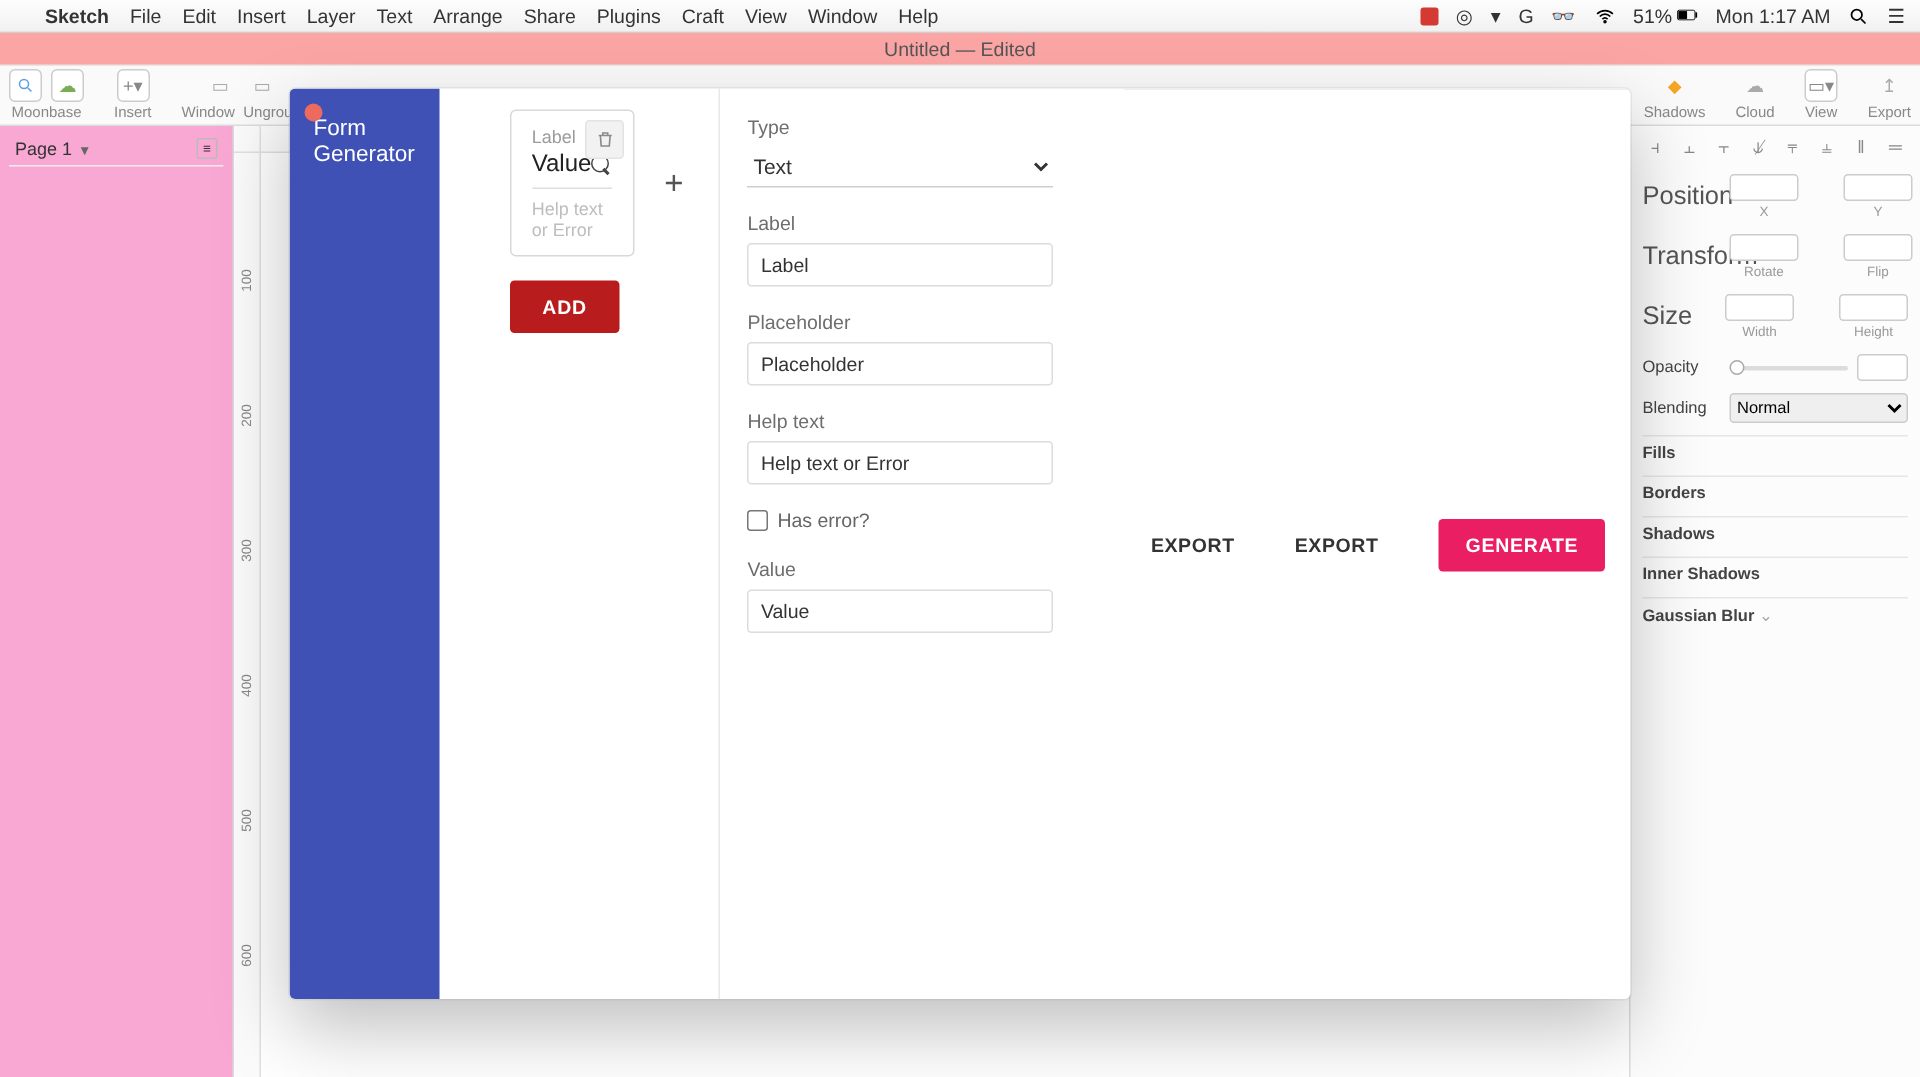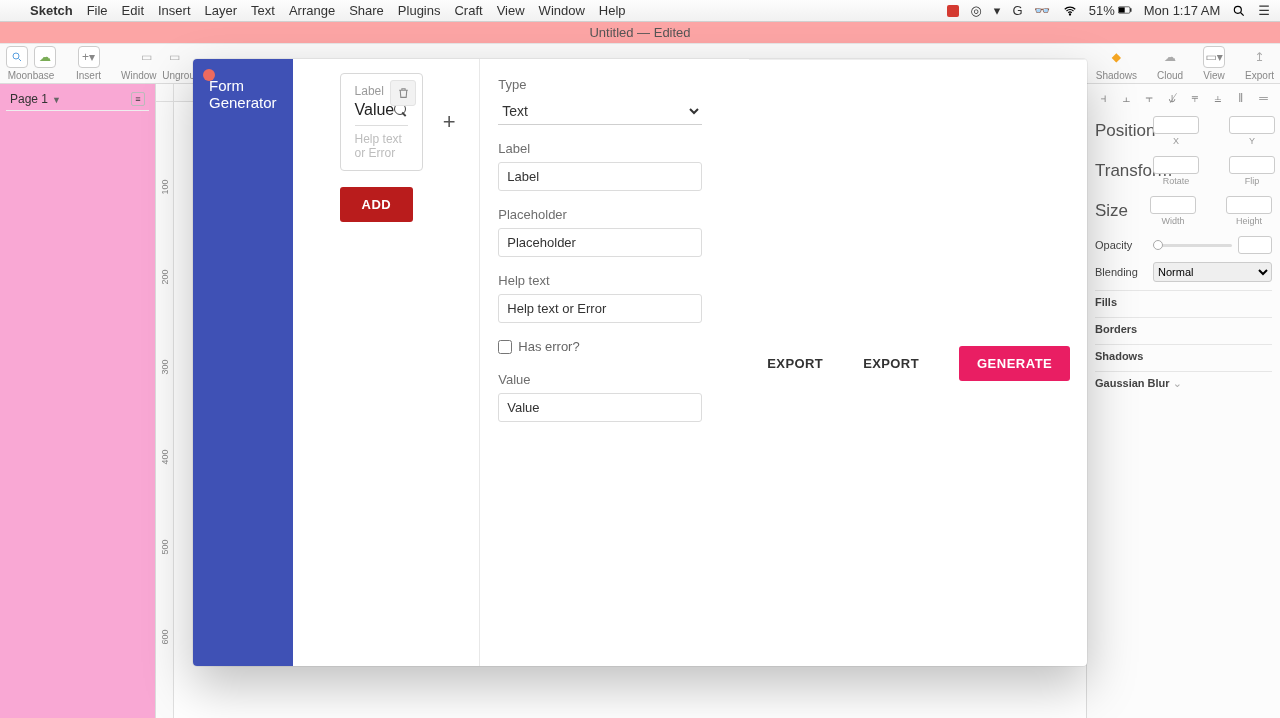--- a/index.html
+++ b/index.html
@@ -521,20 +521,21 @@
       </div>
     <input style="">
   </div>
   <div class="blend-row">
     <span class="lbl" style="width:52px">Blending</span>
     <select><option>Normal</option></select>
   </div>
   <div class="section">Fills</div>
   <div class="section">Borders</div>
   <div class="section">Shadows</div>
+  <div class="section">Inner Shadows</div>
   <div class="section"><span>Gaussian Blur</span> <span style="font-weight:400;color:#aaa">⌄</span></div>
 </div>
 
 <div class="modal">
   <div class="modal-header">
     <div class="close-dot"></div>
     <span>Form Generator</span>
   </div>
   <div class="modal-body">
     <div class="modal-main">

